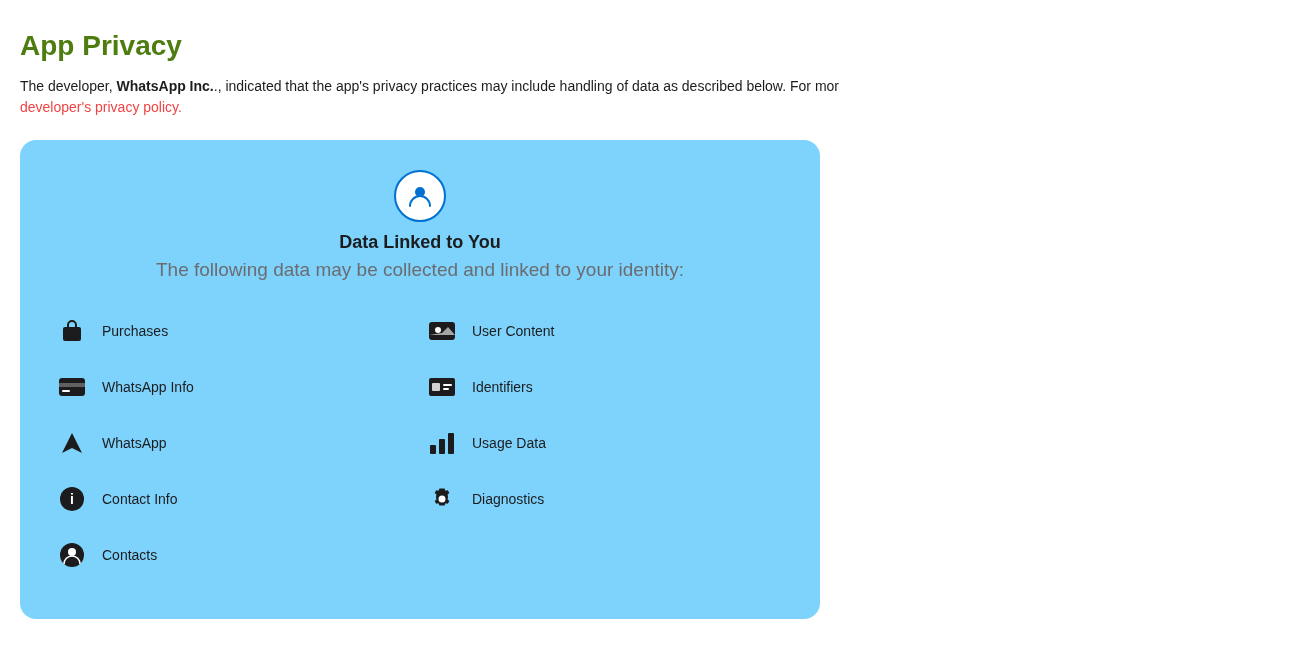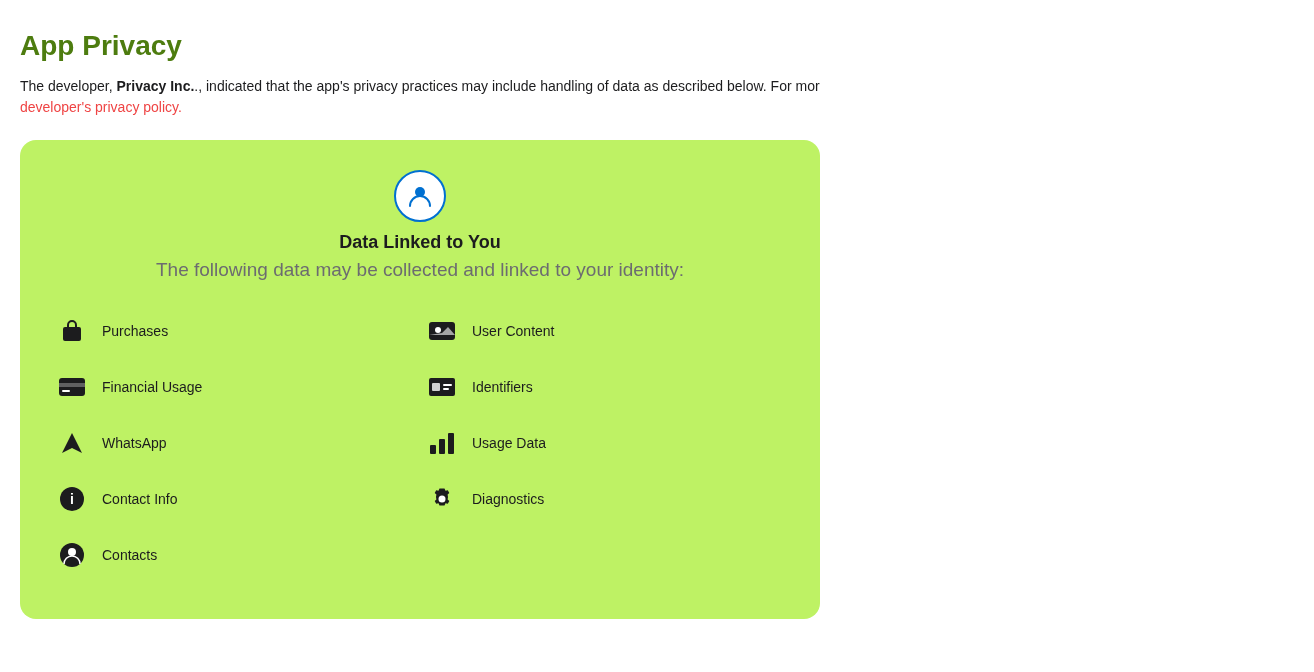--- a/index.html
+++ b/index.html
@@ -29,21 +29,21 @@
       margin-bottom: 22px;
     }
     .description strong {
       font-weight: 700;
     }
     .privacy-link {
       color: #ef4444;
       text-decoration: none;
     }
     .card {
-      background: #bef264;
+      background: #7dd3fc;
       border-radius: 16px;
       padding: 30px 36px 36px 36px;
       max-width: 800px;
     }
     .card-header {
       display: flex;
       flex-direction: column;
       align-items: center;
       margin-bottom: 22px;
     }
@@ -99,21 +99,21 @@
       font-weight: 400;
     }
     
   </style>
 </head>
 <body>
 
 <h1 class="page-title">App Privacy</h1>
 
 <p class="description">
-  The developer, <strong>Privacy Inc.</strong><span>., indicated that the app's privacy practices may include handling of data as described below. For mor</span>
+  The developer, <strong>WhatsApp Inc.</strong><span>., indicated that the app's privacy practices may include handling of data as described below. For mor</span>
   <br>
   <a class="privacy-link" href="#">developer's privacy policy.</a>
 </p>
 
 <div class="card">
   <div class="card-header">
     <div class="person-icon-wrapper">
       <svg class="person-icon-svg" viewBox="0 0 30 30" fill="none" xmlns="http://www.w3.org/2000/svg">
         <circle cx="15" cy="11" r="5" fill="#0070d1"></circle>
         <path d="M5 25c0-5.523 4.477-10 10-10s10 4.477 10 10" stroke="#0070d1" stroke-width="2" fill="none" stroke-linecap="round"></path>
@@ -138,21 +138,21 @@
       </div>
 
       <div class="data-item">
         <div class="data-item-icon">
           <svg width="28" height="22" viewBox="0 0 28 22" fill="none" xmlns="http://www.w3.org/2000/svg">
             <rect x="1" y="2" width="26" height="18" rx="3" fill="#1c1c1e"></rect>
             <rect x="1" y="7" width="26" height="4" fill="#ffffff" opacity="0.3"></rect>
             <rect x="4" y="14" width="8" height="2" rx="1" fill="#ffffff"></rect>
           </svg>
         </div>
-        <span class="data-item-label">Financial Usage</span>
+        <span class="data-item-label">WhatsApp Info</span>
       </div>
 
       <div class="data-item">
         <div class="data-item-icon">
           <svg width="24" height="24" viewBox="0 0 24 24" fill="none" xmlns="http://www.w3.org/2000/svg">
             <polygon points="2,22 12,2 22,22 12,17" fill="#1c1c1e"></polygon>
           </svg>
         </div>
         <span class="data-item-label">WhatsApp</span>
       </div>

